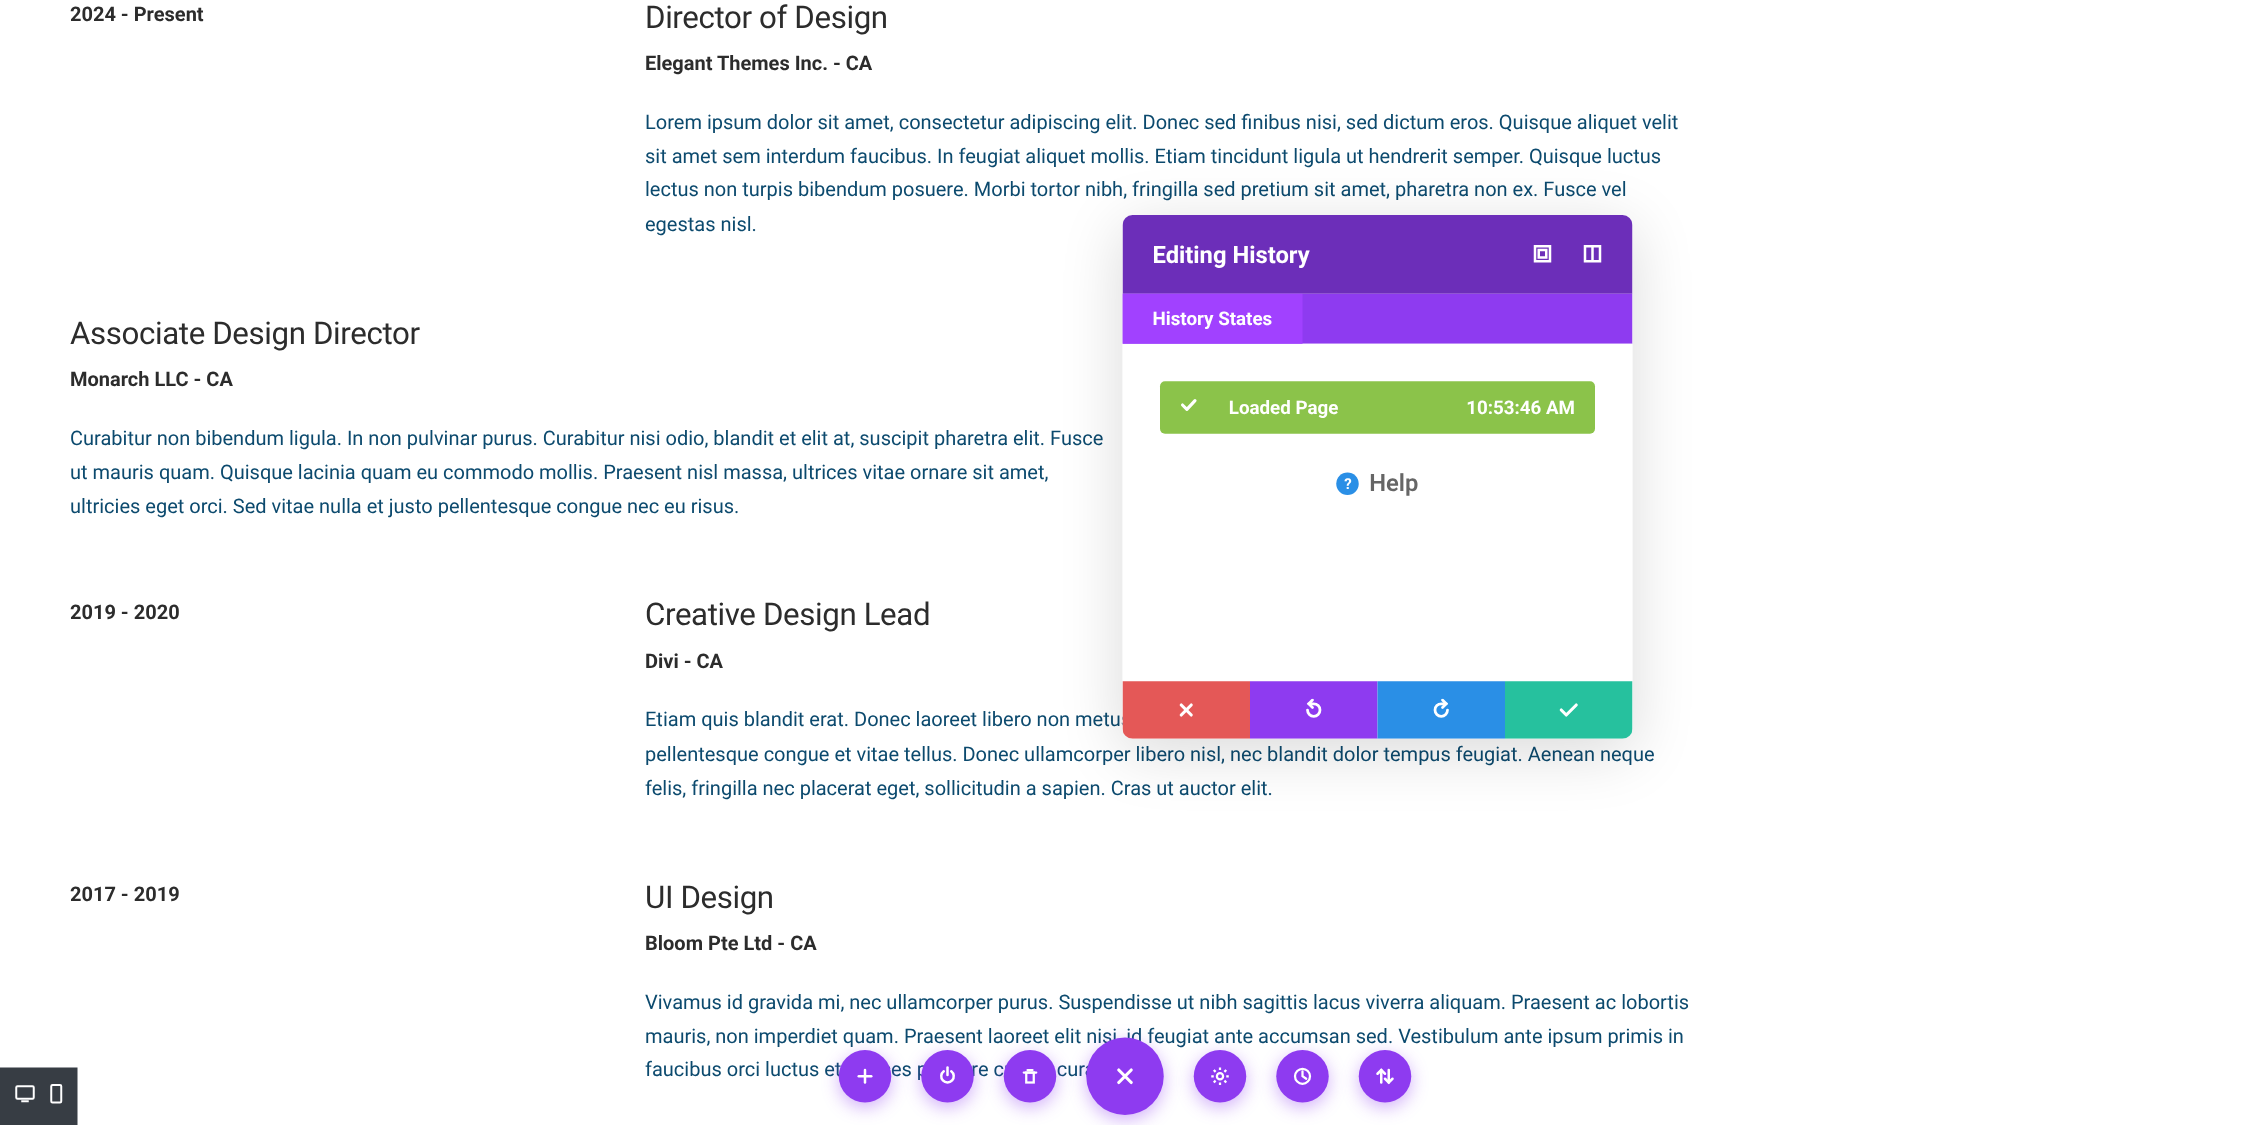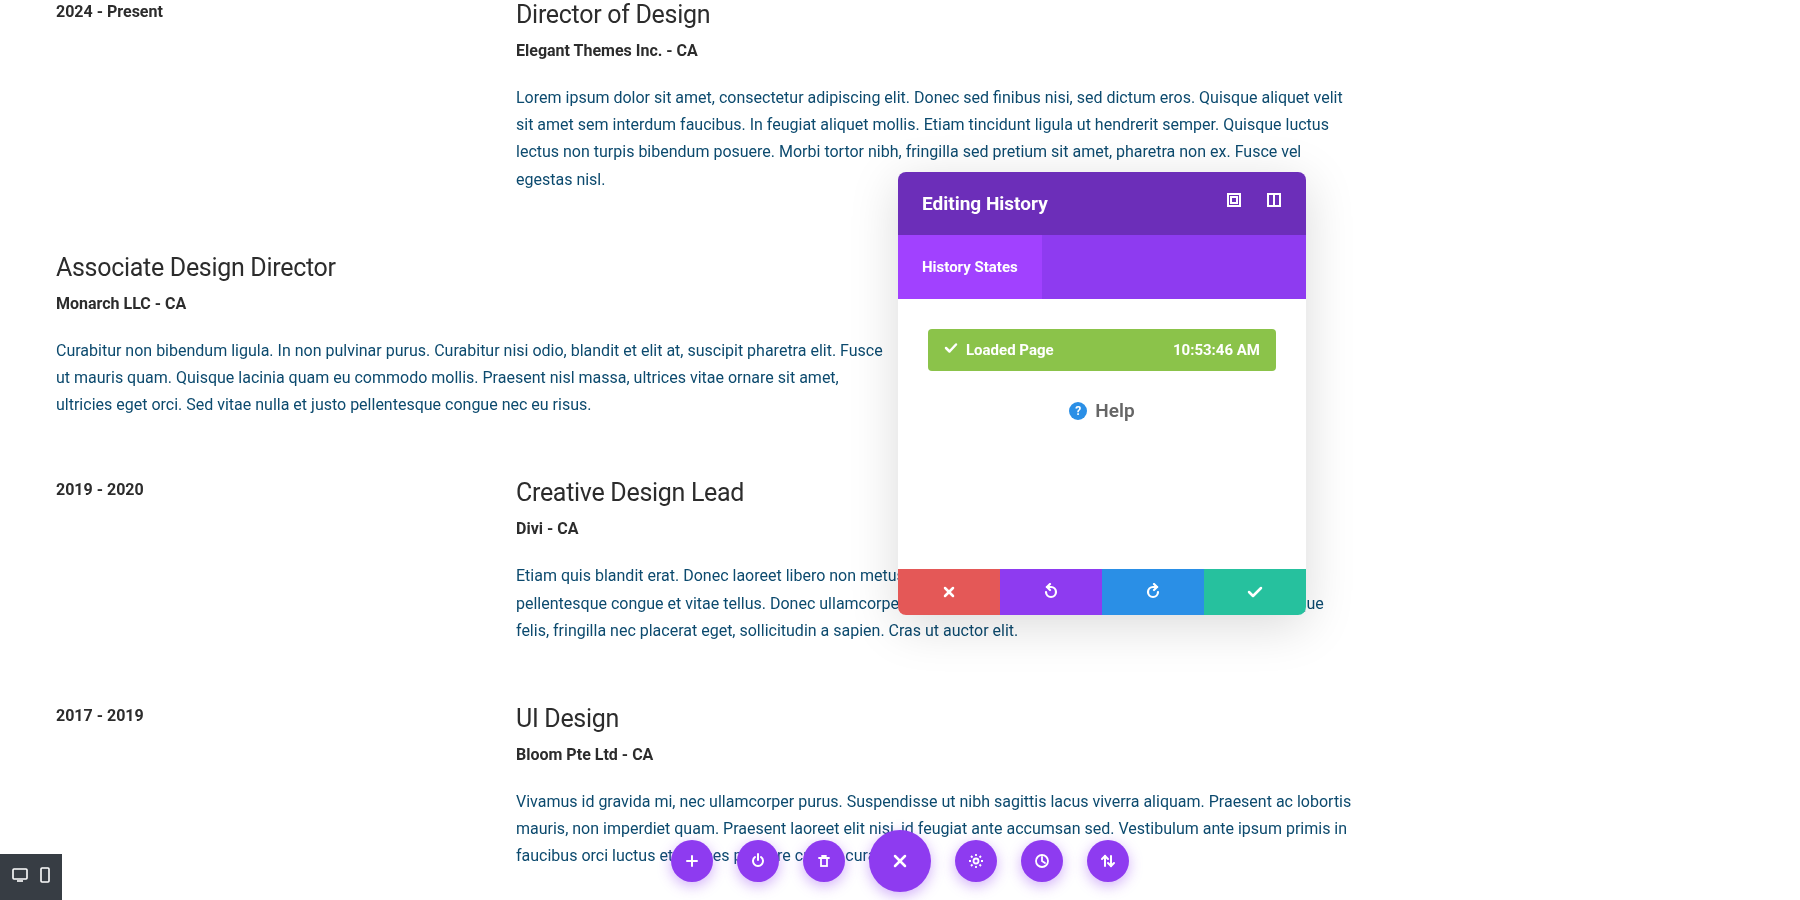--- a/index.html
+++ b/index.html
@@ -7,30 +7,30 @@
 .page{padding:0 56px;color:#333}
 .entry{display:flex;margin-bottom:60px}
 .entry:first-child{margin-top:0}
 .date-col{width:460px;flex-shrink:0;padding-top:2px}
 .date{font-weight:700;font-size:16px;color:#2c2c2c}
 .content-col{flex:1;max-width:840px}
 .job-title{font-weight:400;font-size:25px;color:#2c2c2c;letter-spacing:-0.3px;margin-bottom:12px}
 .company{font-weight:700;font-size:16px;color:#2c2c2c;margin-bottom:24px}
 .desc{font-size:16px;line-height:1.7;color:#0c4a6e}
 .panel{position:absolute;top:172px;left:898px;width:408px;background:#fff;border-radius:8px;box-shadow:0 10px 50px rgba(0,0,0,0.15);overflow:hidden}
-.panel-header{background:#6c2eb9;padding:20px 24px;display:flex;align-items:flex-start;justify-content:space-between}
+.panel-header{background:#6c2eb9;padding:20px 24px;display:flex;align-items:flex-end;justify-content:space-between}
 .panel-title{color:#fff;font-weight:700;font-size:19px}
 .panel-header-icons{display:flex;gap:24px}
 .panel-header-icons svg{cursor:pointer}
 .tabs{display:flex;background:#8e3bf0}
-.tab{flex:0 0 auto;padding:23px 24px;color:#fff;font-weight:700;font-size:15px;cursor:pointer}
+.tab{flex:0 0 auto;padding:11px 24px;color:#fff;font-weight:700;font-size:15px;cursor:pointer}
 .tab.active{background:#a141ff}
 .panel-body{background:#fff;padding:30px 30px 10px;min-height:270px}
 .history-item{background:#8bc34a;border-radius:4px;padding:12px 16px;display:flex;align-items:center;justify-content:space-between;color:#fff;font-weight:700;font-size:15px}
-.history-item-left{display:flex;align-items:center;gap:8px}
+.history-item-left{display:flex;align-items:center;gap:25px}
 .help-row{display:flex;align-items:center;justify-content:center;gap:8px;margin-top:28px;cursor:pointer}
 .help-icon{width:18px;height:18px;border-radius:50%;background:#2a8fe6;color:#fff;display:flex;align-items:center;justify-content:center;font-size:12px;font-weight:700}
 .help-text{color:#666;font-weight:600;font-size:19px}
 .panel-footer{display:flex}
 .pf-btn{flex:1;height:46px;display:flex;align-items:center;justify-content:center;cursor:pointer}
 .pf-red{background:#e45857}
 .pf-purple{background:#8e3bf0}
 .pf-blue{background:#2a8fe6}
 .pf-teal{background:#26c19e}
 .bottom-bar{position:absolute;left:0;bottom:0;height:46px;width:62px;background:#373d44;display:flex;align-items:center;justify-content:space-around;padding:0 6px}

